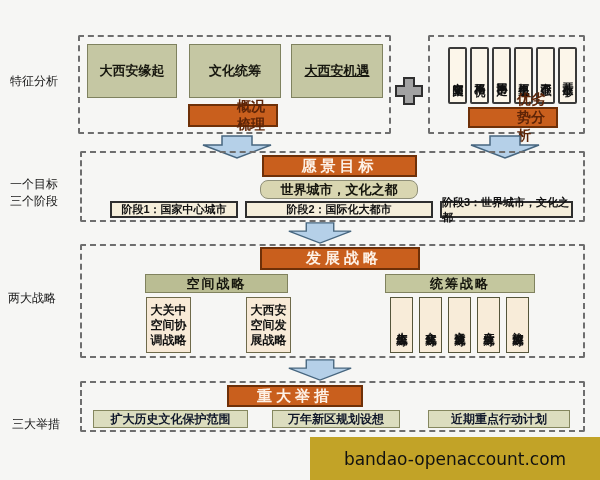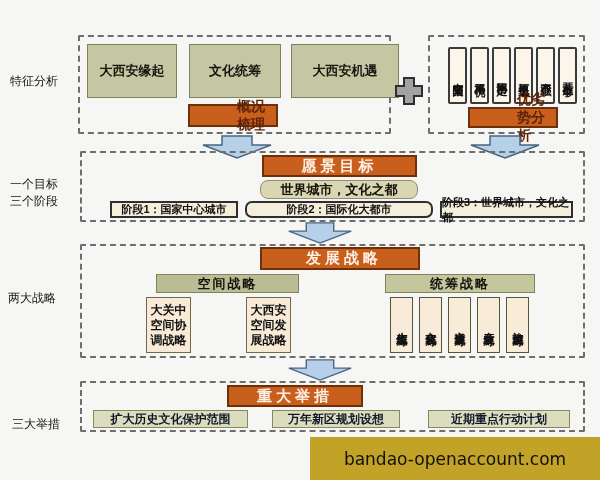--- a/index.html
+++ b/index.html
@@ -28,21 +28,21 @@
 <div class="abs lbl" style="left:10px;top:176px;">
   <div>一个目标</div>
   <div>三个阶段</div>
 </div>
 <div class="abs lbl" style="left:8px;top:278px;margin-top:12px;">两大战略</div>
 <div class="abs lbl" style="left:12px;top:416px;">三大举措</div>
 
 <div class="abs grp" style="left:78px;top:35px;width:313px;height:99px;"></div>
 <div class="abs box-olive" style="left:87px;top:44px;width:90px;height:54px;">大西安缘起</div>
 <div class="abs box-olive" style="left:189px;top:44px;width:92px;height:54px;">文化统筹</div>
-<div class="abs box-olive" style="left:291px;top:44px;width:108px;height:54px;">大西安机遇</div>
+<div class="abs box-olive" style="left:291px;top:44px;width:92px;height:54px;text-decoration:underline;">大西安机遇</div>
 <div class="abs tag-orange" style="left:188px;top:104px;width:90px;height:23px;">概况梳理</div>
 
 <div class="abs arrow" style="left:394px;top:76px;">
   <svg width="30" height="30" viewBox="0 0 30 30">
     <path d="M10 2 h10 v8 h8 v10 h-8 v8 h-10 v-8 h-8 v-10 h8 z" fill="#a2a2a2" stroke="#2f2f2f" stroke-width="2"></path>
   </svg>
 </div>
 
 <div class="abs grp" style="left:428px;top:35px;width:157px;height:99px;"></div>
 <div class="abs strip-v" style="left:448px;top:47px;width:19px;height:57px;">空间受限</div>
@@ -61,32 +61,32 @@
 <div class="abs arrow" style="left:470px;top:135px;">
   <svg width="70" height="24" viewBox="0 0 70 24">
       <path d="M20 1 H50 V10 H69 L35 23 L1 10 H20 Z" fill="#b5d0e8" stroke="#47667f" stroke-width="1.5"></path>
     </svg>
 </div>
 
 <div class="abs grp" style="left:80px;top:151px;width:505px;height:71px;"></div>
 <div class="abs hdr-orange" style="left:262px;top:155px;width:155px;height:22px;">愿景目标</div>
 <div class="abs sub-khaki" style="left:260px;top:180px;width:158px;height:19px;border-radius:8px;">世界城市，文化之都</div>
 <div class="abs stage" style="left:110px;top:201px;width:128px;height:17px;">阶段1：国家中心城市</div>
-<div class="abs stage" style="left:245px;top:201px;width:188px;height:17px;border-radius:7px;">阶段2：国际化大都市</div>
+<div class="abs stage" style="left:245px;top:201px;width:188px;height:17px;">阶段2：国际化大都市</div>
 <div class="abs stage" style="left:440px;top:201px;width:133px;height:17px;">阶段3：世界城市，文化之都</div>
 
 <div class="abs arrow" style="left:285px;top:222px;">
   <svg width="70" height="22" viewBox="0 0 70 24">
       <path d="M20 1 H50 V10 H69 L35 23 L1 10 H20 Z" fill="#b5d0e8" stroke="#47667f" stroke-width="1.5"></path>
     </svg>
 </div>
 
 <div class="abs grp" style="left:80px;top:244px;width:505px;height:114px;"></div>
 <div class="abs hdr-orange" style="left:260px;top:247px;width:160px;height:23px;padding-left:8px;">发展战略</div>
-<div class="abs hdr-khaki" style="left:156px;top:274px;width:143px;height:19px;">空间战略</div>
+<div class="abs hdr-khaki" style="left:145px;top:274px;width:143px;height:19px;">空间战略</div>
 <div class="abs box-cream3" style="left:146px;top:297px;width:45px;height:56px;">大关中空间协调战略</div>
 <div class="abs box-cream3" style="left:246px;top:297px;width:45px;height:56px;">大西安空间发展战略</div>
 <div class="abs hdr-khaki hdr-khaki2" style="left:385px;top:274px;width:150px;height:19px;">统筹战略</div>
 <div class="abs strip-v3" style="left:390px;top:297px;width:23px;height:56px;">生态统筹</div>
 <div class="abs strip-v3" style="left:419px;top:297px;width:23px;height:56px;">文化统筹</div>
 <div class="abs strip-v3" style="left:448px;top:297px;width:23px;height:56px;">交通统筹</div>
 <div class="abs strip-v3" style="left:477px;top:297px;width:23px;height:56px;">产业统筹</div>
 <div class="abs strip-v3" style="left:506px;top:297px;width:23px;height:56px;">旅游统筹</div>
 
 <div class="abs arrow" style="left:285px;top:359px;">

